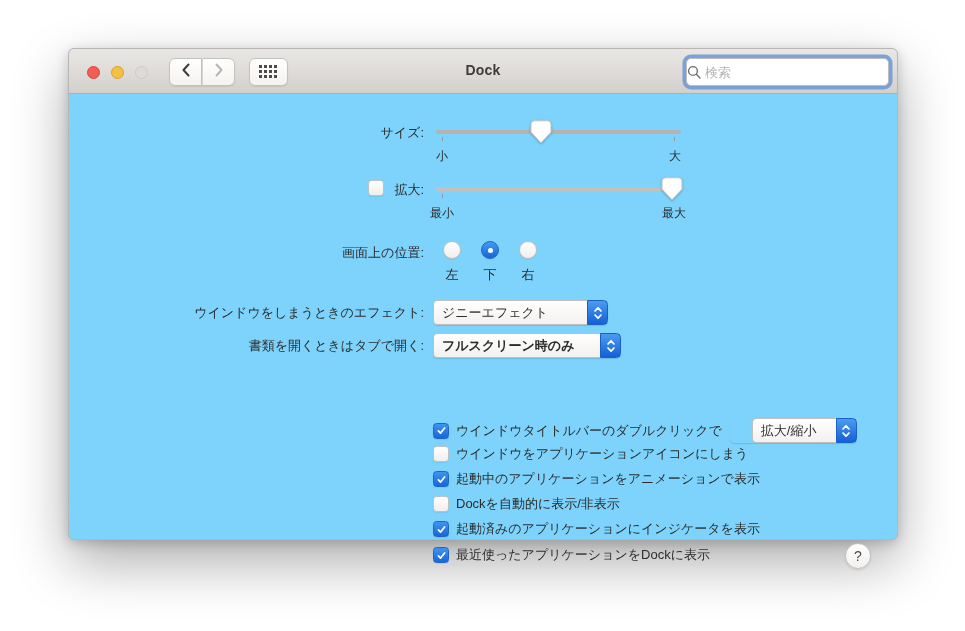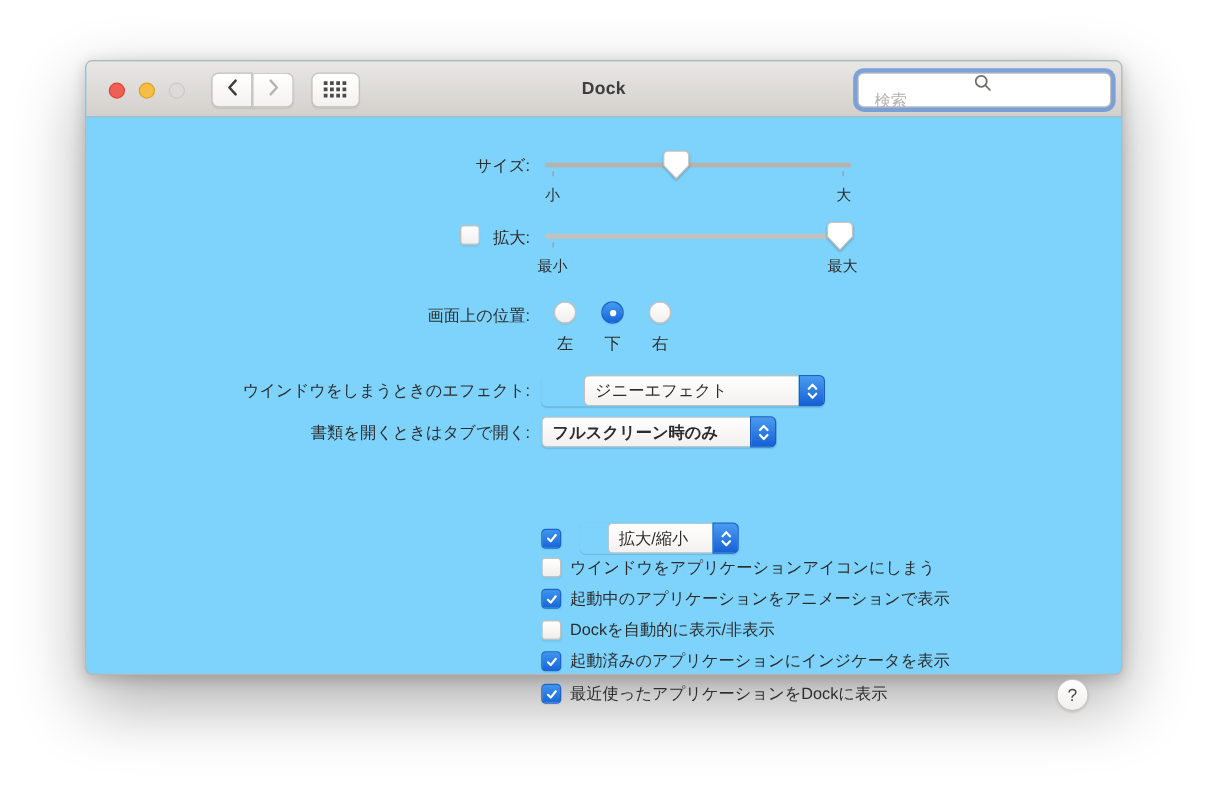--- a/index.html
+++ b/index.html
@@ -27,21 +27,21 @@
   .btn-forward { left:133px; width:33px; border-radius:0 6px 6px 0; border-left:1px solid #d8d6d3; }
   .btn-grid    { left:180px; width:39px; }
   .grid-dots { display:grid; grid-template-columns:repeat(4,4px); grid-auto-rows:4px; gap:1px; }
   .grid-dots i { width:2.6px; height:2.6px; background:#4b4b4b; }
 
   .win-title { position:absolute; left:0; top:13px; width:100%; text-align:center;
     font-size:14px; font-weight:600; color:#3d3d3d; letter-spacing:0.2px; pointer-events:none; }
 
   .searchbox { position:absolute; left:617px; top:9px; width:203px; height:28px;
     background:#ffffff; border:1px solid #bfbdbb; border-radius:5px;
-    box-shadow:0 0 0 3.5px rgba(106,151,216,0.85); display:flex; align-items:center; padding:0 0;flex-direction:column; }
+    box-shadow:0 0 0 3.5px rgba(106,151,216,0.85); display:flex; align-items:center; padding:0 0; }
   .searchbox svg { flex:0 0 auto; margin-right:4px; }
   .searchbox input { border:none; outline:none; flex:1; font-size:13px; color:#333;
     background:transparent; font-family:inherit; }
   .searchbox input::placeholder { color:#b4b2b0; }
 
   
   .content { position:absolute; left:0; top:45px; width:100%; height:447px; font-size:13px; color:#2c2c2c; }
   .rowlabel { position:absolute; right:473px; white-space:nowrap; color:#2c2c2c; }
 
   
@@ -168,21 +168,21 @@
       <div class="rowlabel" style="top:150px;">画面上の位置:</div>
       <span class="radio" style="left:374px; top:147px;"></span>
       <span class="radio on" style="left:412px; top:147px;"></span>
       <span class="radio" style="left:450px; top:147px;"></span>
       <div class="radio-label" style="left:383px; top:172px;">左</div>
       <div class="radio-label" style="left:421px; top:172px;">下</div>
       <div class="radio-label" style="left:459px; top:172px;">右</div>
 
       <div class="rowlabel" style="top:210px;">ウインドウをしまうときのエフェクト:</div>
       <div class="select" style="left:364px; top:206px;">
-        <div class="txt" style="width:172px;margin-left:34px;">ジニーエフェクト</div>
+        <div class="txt" style="width:154px;">ジニーエフェクト</div>
         <div class="arrows">
           <svg width="10" height="16" viewBox="0 0 10 16">
             <path d="M2 6 L5 2.8 L8 6" stroke="#fff" stroke-width="1.7" fill="none" stroke-linecap="round" stroke-linejoin="round"></path>
             <path d="M2 10 L5 13.2 L8 10" stroke="#fff" stroke-width="1.7" fill="none" stroke-linecap="round" stroke-linejoin="round"></path>
           </svg>
         </div>
       </div>
 
       <div class="rowlabel" style="top:243px;">書類を開くときはタブで開く:</div>
       <div class="select" style="left:364px; top:239px;">
@@ -194,20 +194,21 @@
           </svg>
         </div>
       </div>
 
       <div class="cbrow" style="top:324px;">
         <span class="cb on">
           <svg width="11" height="11" viewBox="0 0 12 12">
               <path d="M2.6 6.4 L5 8.8 L9.4 3.3" stroke="#fff" stroke-width="1.9" fill="none" stroke-linecap="round" stroke-linejoin="round"></path>
             </svg>
         </span>
+        <span>ウインドウタイトルバーのダブルクリックで</span>
         <span class="select inline-select" style="position:relative; left:0; top:0;">
           <span class="txt" style="width:84px;">拡大/縮小</span>
           <span class="arrows">
             <svg width="10" height="16" viewBox="0 0 10 16">
               <path d="M2 6 L5 2.8 L8 6" stroke="#fff" stroke-width="1.7" fill="none" stroke-linecap="round" stroke-linejoin="round"></path>
               <path d="M2 10 L5 13.2 L8 10" stroke="#fff" stroke-width="1.7" fill="none" stroke-linecap="round" stroke-linejoin="round"></path>
             </svg>
           </span>
         </span>
       </div>

